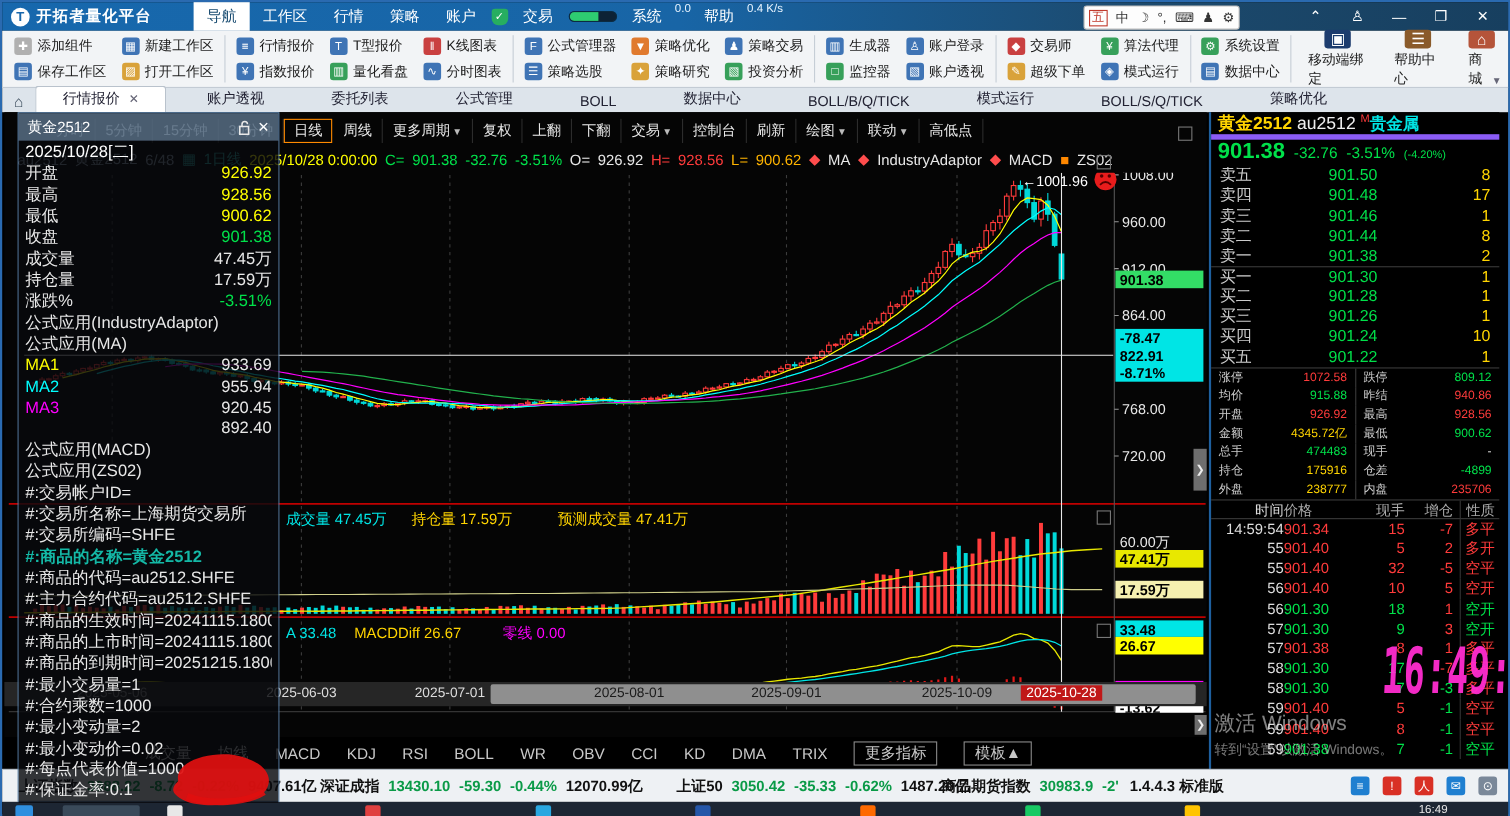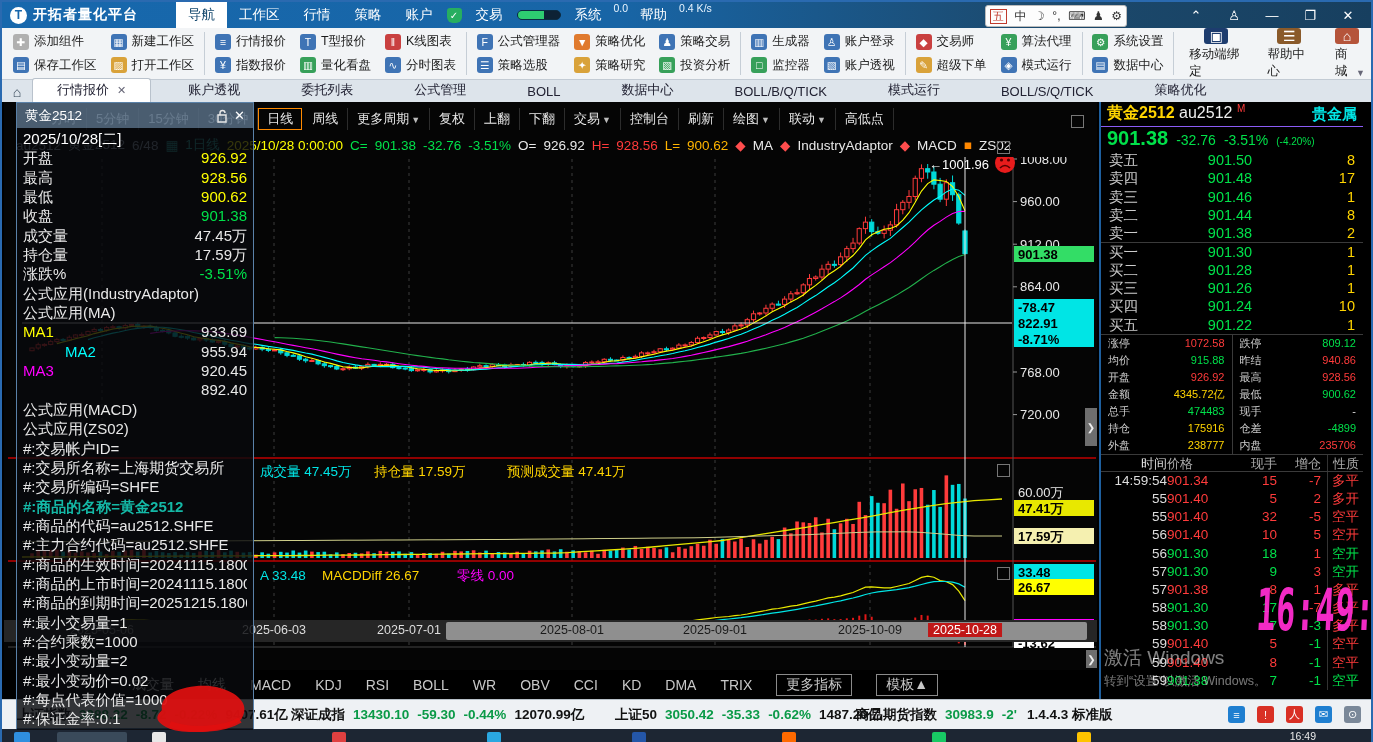--- a/index.html
+++ b/index.html
@@ -49,21 +49,21 @@
   .expander{position:absolute;background:#6e6e6e;color:#eee;display:flex;align-items:center;justify-content:center;font-size:10px;z-index:3}
   
   #date-axis{position:absolute;left:2px;top:618px;width:1093px;height:22px;background:#262626;z-index:2}
   #da-thumb{position:absolute;left:442px;top:2px;width:641px;height:18px;background:#8f8f8f;border-radius:2px}
   .dlabel{position:absolute;top:3px;font-size:12.5px;transform:translateX(-50%);white-space:nowrap}
   #ind-tabs{position:absolute;left:2px;top:668px;width:1093px;height:29px;background:#000;display:flex;align-items:center;padding-left:128px;gap:24px;z-index:2}
   .itab{font-size:14px;color:#c8c8c8;white-space:nowrap}
   .itab.boxed{border:1px solid #8a8a8a;padding:1px 9px}
   
   #right-panel{position:absolute;left:1097px;top:100px;width:264px;height:597px;background:#000;border-left:2px solid #1e5f9e;color:#ddd;z-index:1}
-  #rp-head{display:flex;justify-content:space-between;align-items:center;height:25px;padding:0 6px;border-bottom:1px solid #8b5cf6}
+  #rp-head{display:flex;justify-content:flex-start;align-items:center;height:25px;padding:0 6px;border-bottom:5px solid #8b5cf6}
   #rp-price{display:flex;align-items:baseline;gap:8px;height:24px;padding:0 6px}
   .book-row{display:flex;height:18.3px;line-height:18.3px;font-size:14.5px;padding:0 8px}
   .bl{width:52px;color:#ccc}.bp{flex:1;text-align:center;color:#00e14a}.bq{width:56px;text-align:right;color:#ffd400}
   #book-div{border-top:1px solid #3a3a3a}
   #rp-stats{border-top:1px solid #3a3a3a}
   .stat-row{display:flex;height:17px;line-height:17px;font-size:11px}
   .scell{flex:1;display:flex;justify-content:space-between;padding:0 7px}
   .scell+.scell{border-left:1px solid #3a3a3a}
   .scell .sl{color:#ccc}
   #tick-head{display:flex;height:18px;line-height:18px;font-size:13px;color:#aaa;border-top:1px solid #3a3a3a;border-bottom:1px solid #3a3a3a;padding:0 4px}
@@ -1319,21 +1319,21 @@
         </div>
         <div class="prow">
           <span style="color: rgb(232, 232, 232);">公式应用(MA)</span>
           <span style="color: rgb(232, 232, 232);"></span>
         </div>
         <div class="prow">
           <span style="color: rgb(255, 255, 0);">MA1</span>
           <span style="color: rgb(232, 232, 232);">933.69</span>
         </div>
         <div class="prow">
-          <span style="color: rgb(0, 255, 255); margin-left: 42px;">MA2</span>
+          <span style="color: rgb(0, 255, 255);">MA2</span>
           <span style="color: rgb(232, 232, 232);">955.94</span>
         </div>
         <div class="prow">
           <span style="color: rgb(255, 0, 255);">MA3</span>
           <span style="color: rgb(232, 232, 232);">920.45</span>
         </div>
         <div class="prow">
           <span style="color: rgb(34, 204, 68); margin-top: 41px;">MA4</span>
           <span style="color: rgb(232, 232, 232);">892.40</span>
         </div>

